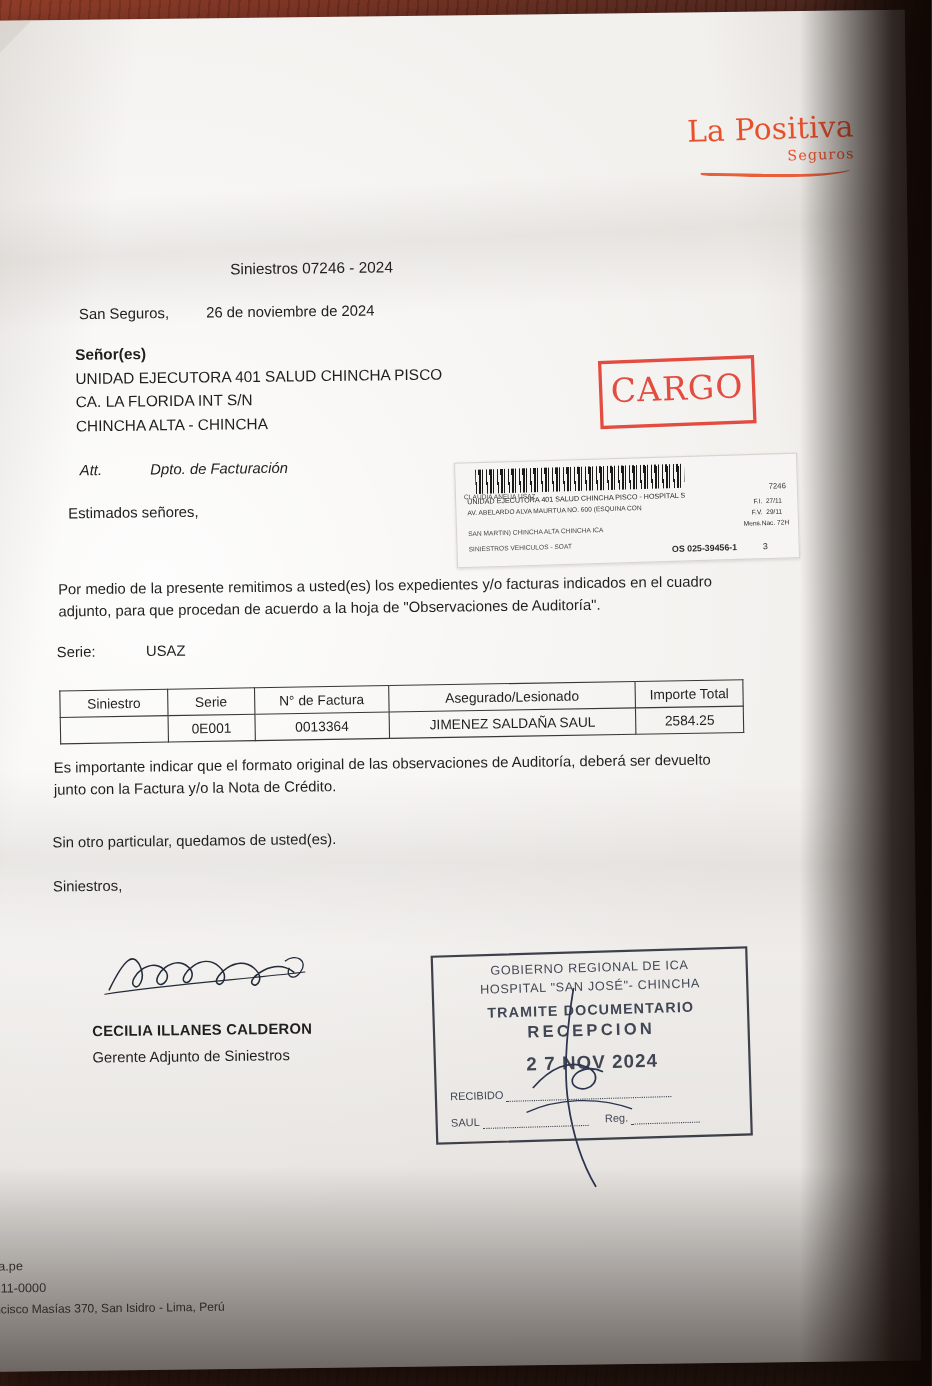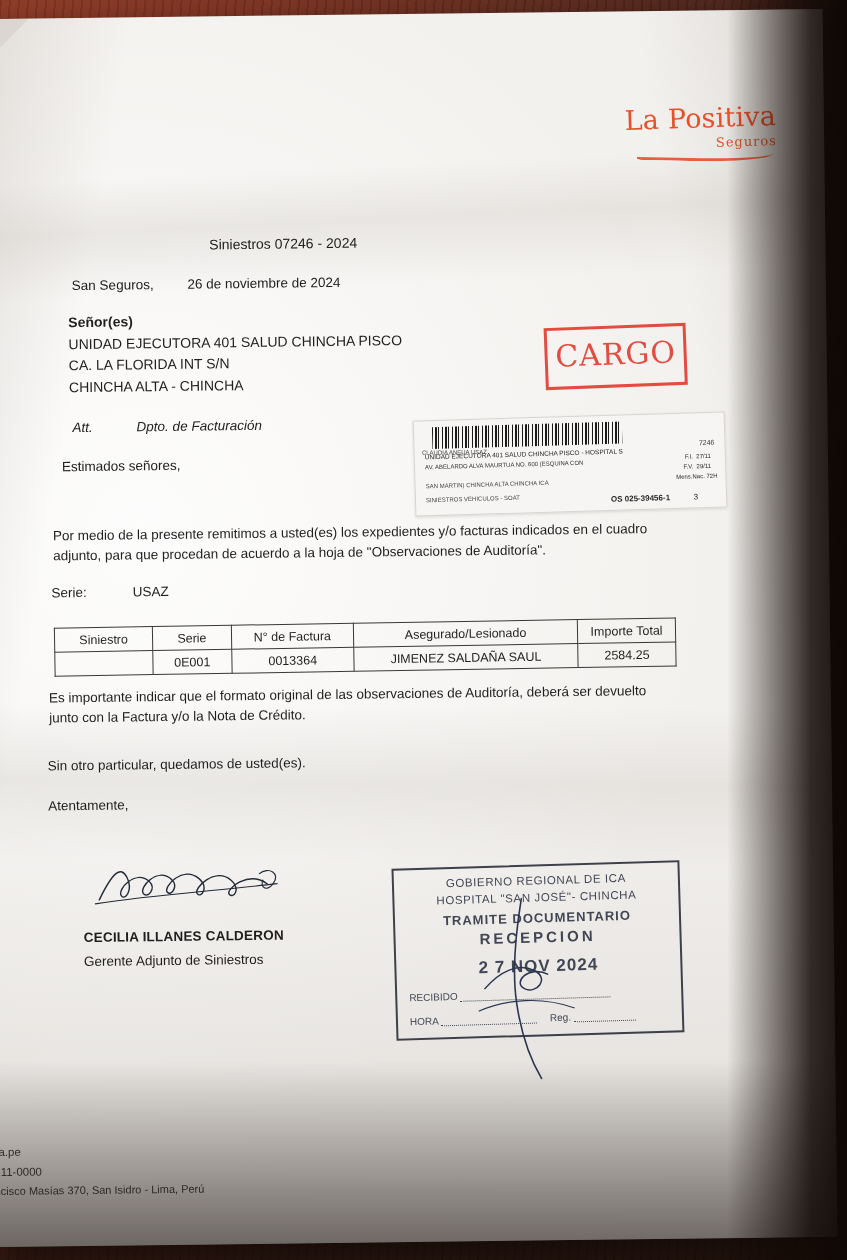--- a/index.html
+++ b/index.html
@@ -428,21 +428,21 @@
             <td>0E001</td>
             <td>0013364</td>
             <td>JIMENEZ SALDAÑA SAUL</td>
             <td>2584.25</td>
           </tr>
         </tbody>
       </table>
 
       <div class="body-p2">Es importante indicar que el formato original de las observaciones de Auditoría, deberá ser devuelto junto con la Factura y/o la Nota de Crédito.</div>
       <div class="closing1">Sin otro particular, quedamos de usted(es).</div>
-      <div class="closing2">Atentamente,</div>
+      <div class="closing2">Siniestros,</div>
 
       <div class="signature">
         <svg class="sig-svg" width="220" height="60" viewBox="0 0 220 60" aria-hidden="true">
           <path d="M8,44 C22,16 30,10 36,22 C42,34 34,46 30,40 C26,34 44,14 58,26 C66,33 56,44 52,38 C48,32 66,12 80,24 C88,31 80,42 76,37 C72,32 92,10 108,24 C118,33 110,44 106,39 C102,34 124,12 140,26 C150,35 142,45 138,40 C134,35 158,16 176,30" fill="none" stroke="#232a38" stroke-width="1.4" stroke-linecap="round"></path>
           <path d="M4,48 C60,40 130,36 186,30" fill="none" stroke="#232a38" stroke-width="1.1" stroke-linecap="round"></path>
           <path d="M168,20 C178,12 190,20 182,30 C176,38 168,34 172,26" fill="none" stroke="#232a38" stroke-width="1.2"></path>
         </svg>
       </div>
       <div class="sig-name">CECILIA ILLANES CALDERON</div>
       <div class="sig-title">Gerente Adjunto de Siniestros</div>
@@ -476,21 +476,21 @@
         <div class="recep-l1">GOBIERNO REGIONAL DE ICA</div>
         <div class="recep-l2">HOSPITAL "SAN JOSÉ"- CHINCHA</div>
         <div class="recep-l3">TRAMITE DOCUMENTARIO</div>
         <div class="recep-l4">RECEPCION</div>
         <div class="recep-date">2 7 NOV 2024</div>
         <div class="recep-l5">
           <span>RECIBIDO</span>
           <span class="dotline"></span>
         </div>
         <div class="recep-l6">
-          <span>HORA</span>
+          <span>SAUL</span>
           <span class="dotline med"></span>
         </div>
         <div class="recep-l7">
           <span>Reg.</span>
           <span class="dotline short"></span>
         </div>
       </div>
 
       <svg class="pen-mark" style="left:470px; top:880px;" width="140" height="190" viewBox="0 0 140 190" aria-hidden="true">
         <path d="M56,6 C50,40 46,80 50,110 C54,140 62,165 74,186" fill="none" stroke="#2b3550" stroke-width="1.6" stroke-linecap="round"></path>

